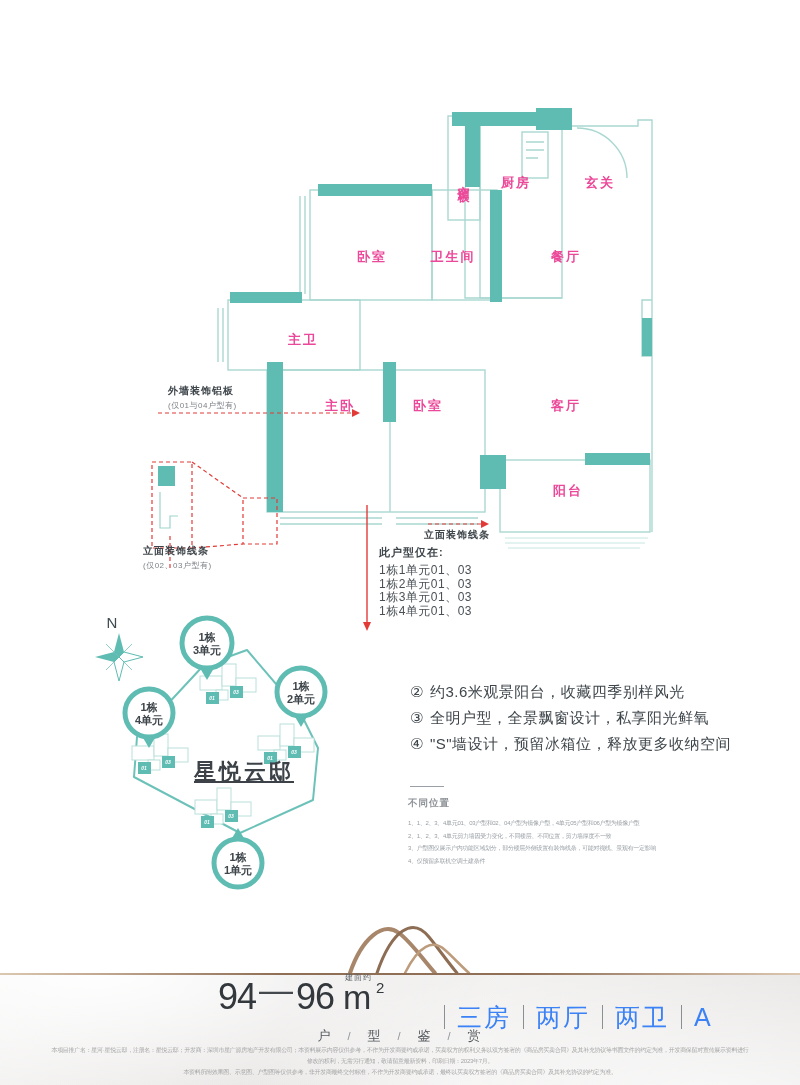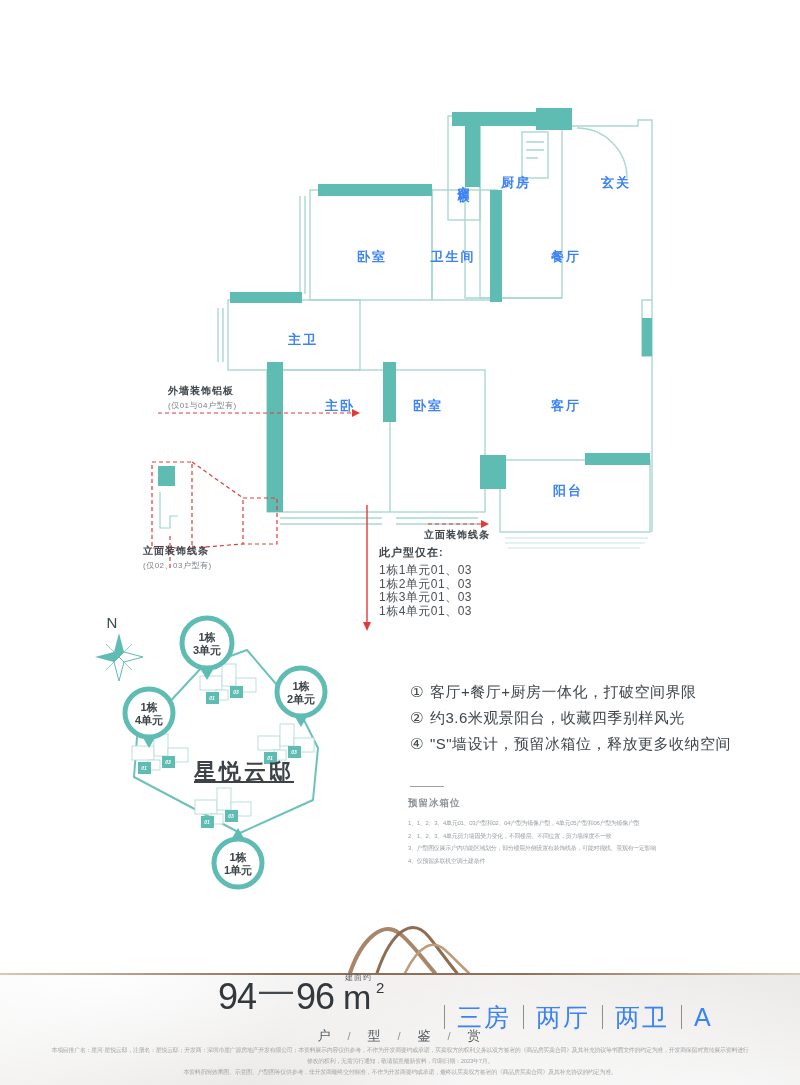--- a/index.html
+++ b/index.html
@@ -1,21 +1,21 @@
 <!DOCTYPE html>
 <html><head>
 <meta charset="utf-8">
 <style>
   html,body{margin:0;padding:0;background:#fff;}
   .page{position:relative;width:800px;height:1085px;background:#ffffff;overflow:hidden;
         font-family:"Liberation Sans","DejaVu Sans",sans-serif;color:#3f464b;}
   .art{position:absolute;left:0;top:0;z-index:0;}
   .txt{position:absolute;z-index:2;transform:translate(-50%,-50%);white-space:nowrap;}
   
-  .room{font-size:13px;letter-spacing:2px;color:#3b82f6;font-weight:600;}
+  .room{font-size:13px;letter-spacing:2px;color:#ec4899;font-weight:600;}
   .room-vert{writing-mode:vertical-rl;letter-spacing:3px;font-size:12px;font-weight:600;}
   
   .anno{position:absolute;z-index:2;white-space:nowrap;}
   .anno .t{font-size:10px;font-weight:bold;color:#3f464b;letter-spacing:1px;}
   .anno .s{font-size:8px;color:#7d8287;margin-top:2px;letter-spacing:0.5px;}
   .avail{position:absolute;left:379px;top:545px;z-index:2;}
   .avail .t{font-size:11px;font-weight:bold;color:#3f464b;margin-bottom:4px;letter-spacing:1px;}
   .avail .i{font-size:12px;color:#4a5055;line-height:13.5px;letter-spacing:0.5px;}
   
   .pin-label{font-size:11px;font-weight:bold;line-height:12.5px;text-align:center;color:#3f464b;}
@@ -196,21 +196,21 @@
       <path d="M377,973 C392,929 413,917 429,937 C438,948 447,961 457,973" stroke="#8d6d53" stroke-width="3"></path>
       <path d="M405,973 C419,945 433,939 445,950 C453,957 461,966 469,973" stroke="#bd9c7c" stroke-width="2.5"></path>
     </g>
     <rect x="0" y="973" width="800" height="2.5" fill="url(#bronze)"></rect>
   </svg>
 
   <div class="band"></div>
 
   <div class="txt room room-vert" style="left:463px;top:180px;">空调板</div>
   <div class="txt room" style="left:516px;top:183px;">厨房</div>
-  <div class="txt room" style="left:600px;top:183px;margin-left:16px;">玄关</div>
+  <div class="txt room" style="left:600px;top:183px;">玄关</div>
   <div class="txt room" style="left:372px;top:257px;">卧室</div>
   <div class="txt room" style="left:453px;top:257px;">卫生间</div>
   <div class="txt room" style="left:566px;top:257px;">餐厅</div>
   <div class="txt room" style="left:303px;top:340px;">主卫</div>
   <div class="txt room" style="left:340px;top:406px;">主卧</div>
   <div class="txt room" style="left:428px;top:406px;">卧室</div>
   <div class="txt room" style="left:566px;top:406px;">客厅</div>
   <div class="txt room" style="left:568px;top:491px;">阳台</div>
 
   <div class="anno" style="left:168px;top:384px;">
@@ -255,33 +255,33 @@
   <div class="txt unit-tag" style="left:236px;top:692px;">03</div>
   <div class="txt unit-tag" style="left:270px;top:758px;">01</div>
   <div class="txt unit-tag" style="left:294px;top:752px;">03</div>
   <div class="txt unit-tag" style="left:144px;top:768px;">01</div>
   <div class="txt unit-tag" style="left:168px;top:762px;">03</div>
   <div class="txt unit-tag" style="left:207px;top:822px;">01</div>
   <div class="txt unit-tag" style="left:231px;top:816px;">03</div>
 
   <div class="hl">
     <div class="row">
-      <span class="n">①</span><span>客厅+餐厅+厨房一体化，打破空间界限</span>
+      <span class="n">②</span><span>约3.6米观景阳台，收藏四季别样风光</span>
     </div>
     <div class="row">
-      <span class="n">②</span><span>约3.6米观景阳台，收藏四季别样风光</span>
+      <span class="n">③</span><span>全明户型，全景飘窗设计，私享阳光鲜氧</span>
     </div>
     <div class="row">
       <span class="n">④</span><span>"S"墙设计，预留冰箱位，释放更多收纳空间</span>
     </div>
   </div>
   <div class="hl-div"></div>
 
   <div class="tips">
-    <div class="t">预留冰箱位</div>
+    <div class="t">不同位置</div>
     <div class="n">1、1、2、3、4单元01、03户型和02、04户型为镜像户型，4单元05户型和06户型为镜像户型</div>
     <div class="n">2、1、2、3、4单元剪力墙因受力变化，不同楼层、不同位置，剪力墙厚度不一致</div>
     <div class="n">3、户型图仅展示户内功能区域划分，部分楼层外侧设置有装饰线条，可能对视线、景观有一定影响</div>
     <div class="n">4、仅预留多联机空调土建条件</div>
   </div>
 
   <div class="area-fig">
     <span class="num">94</span>
     <span class="dash">—</span>
     <span class="num">96</span>

